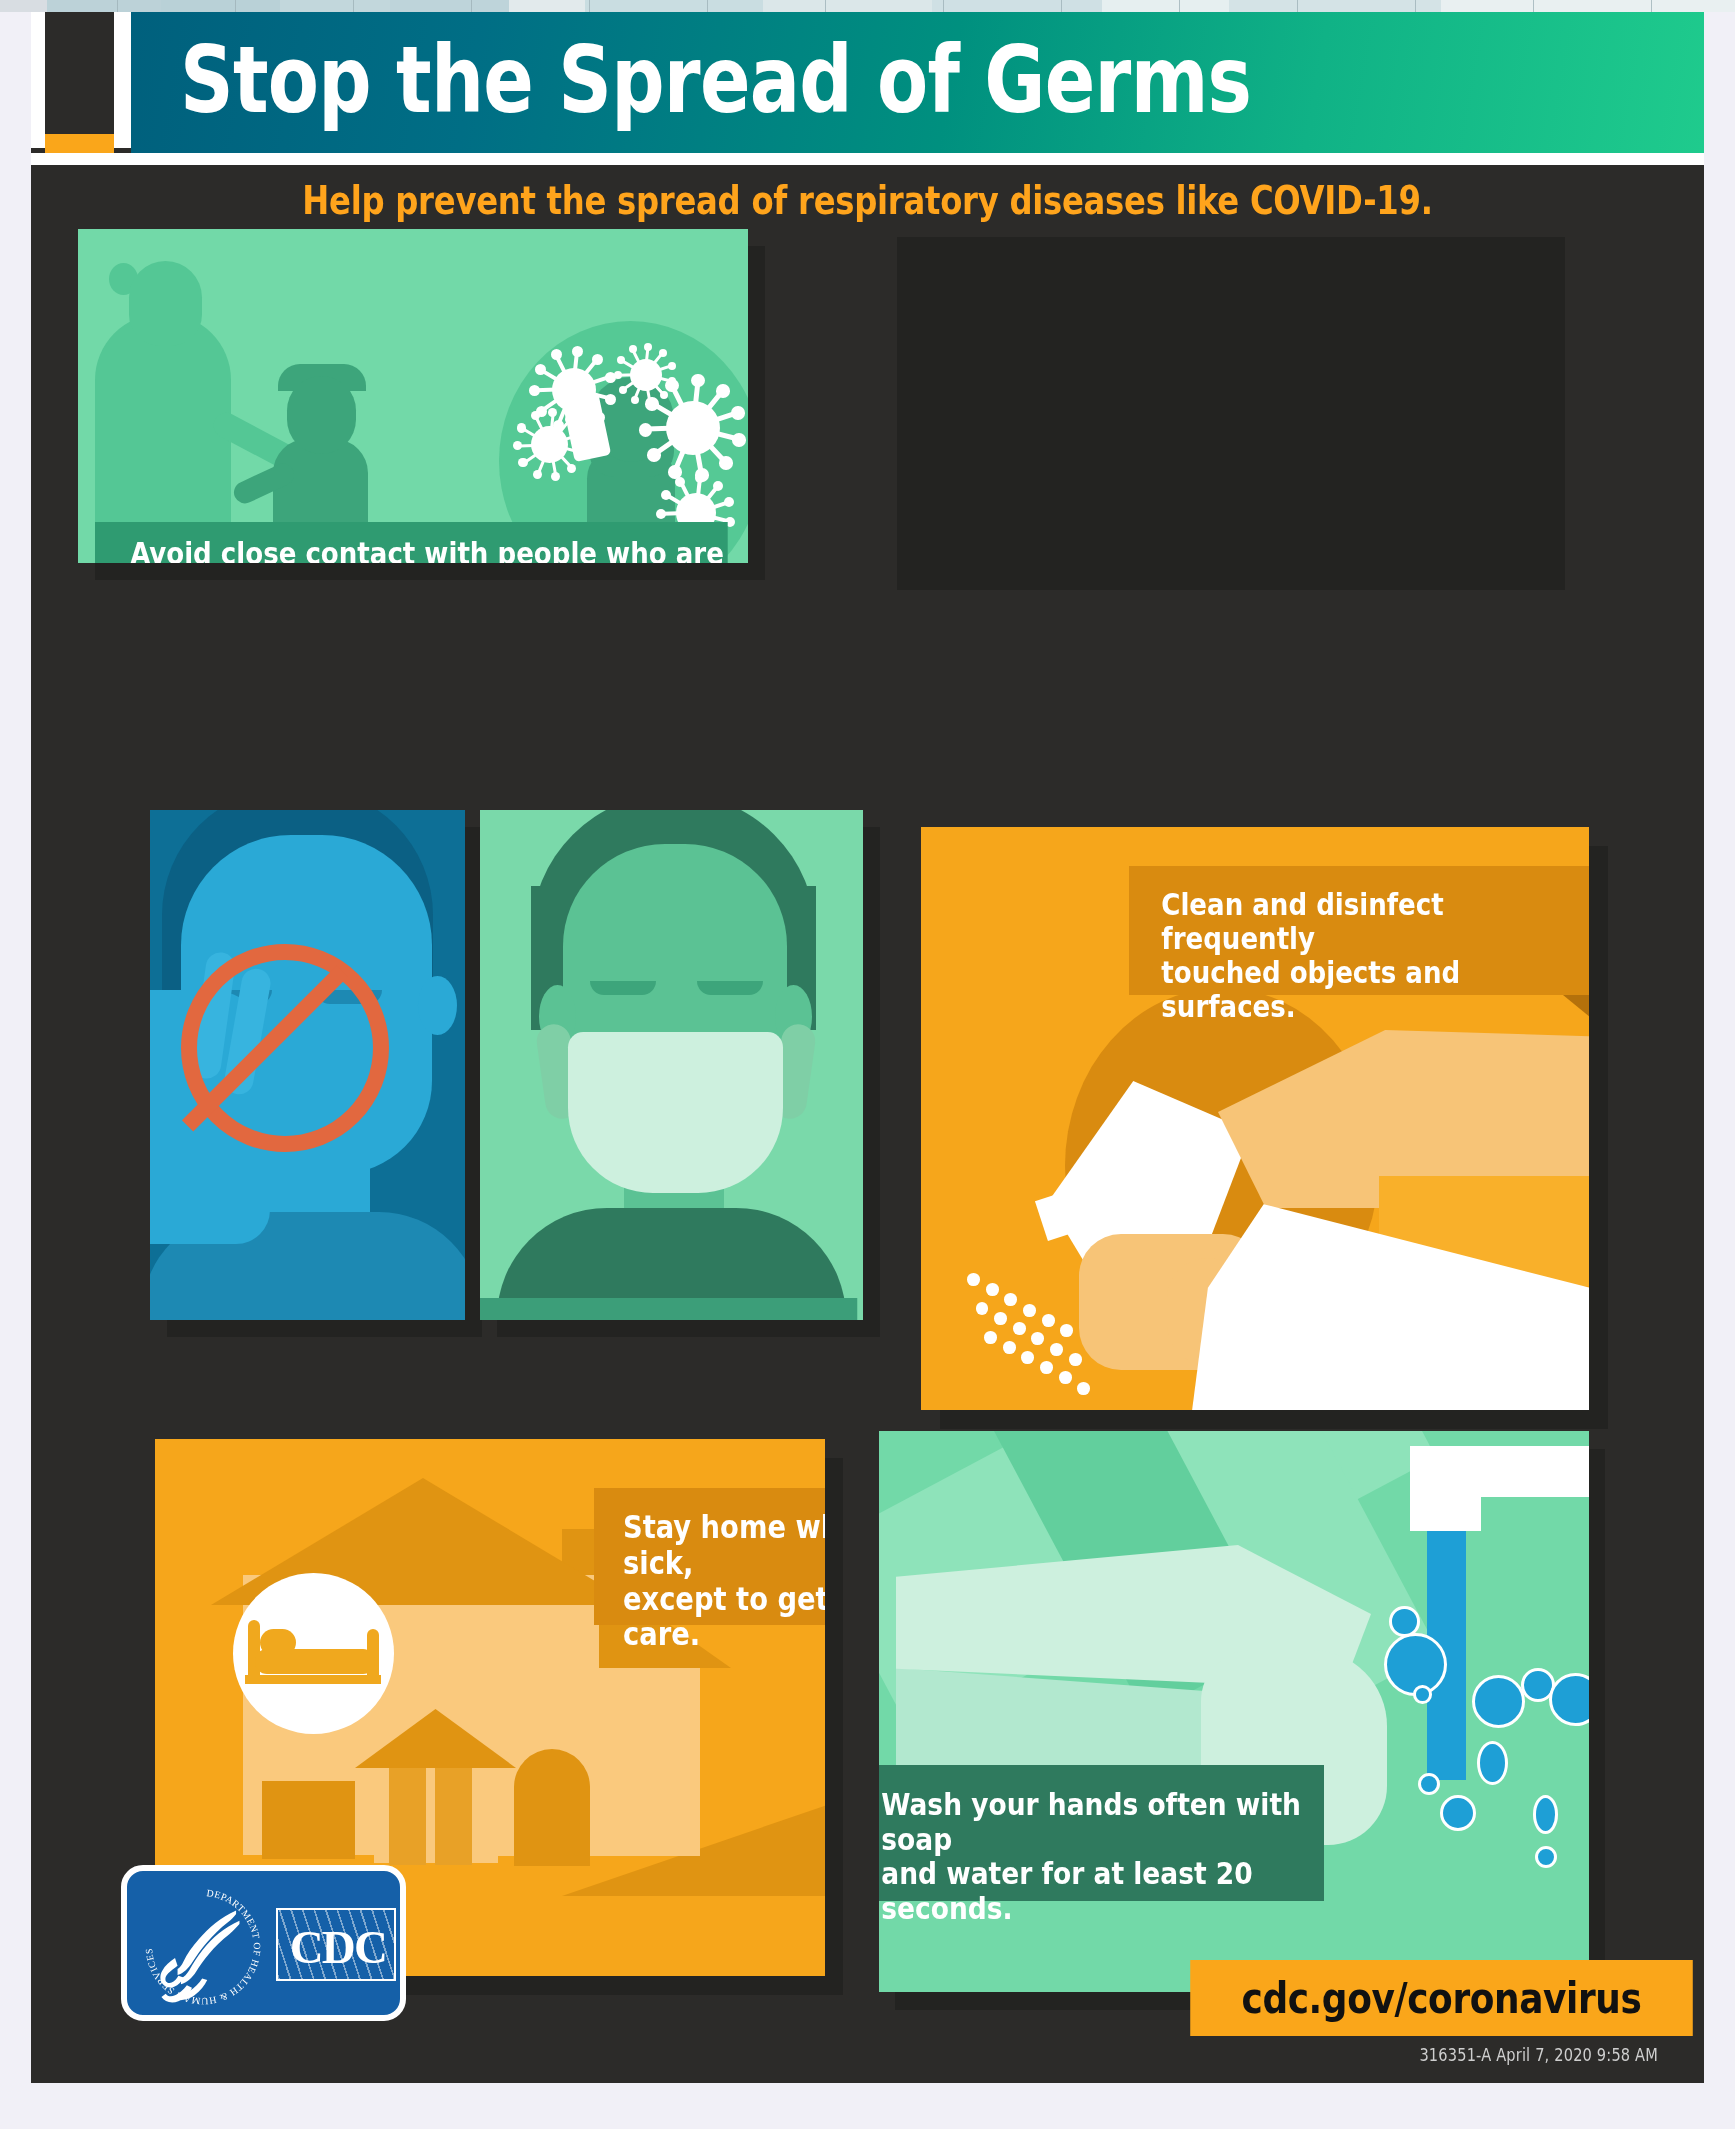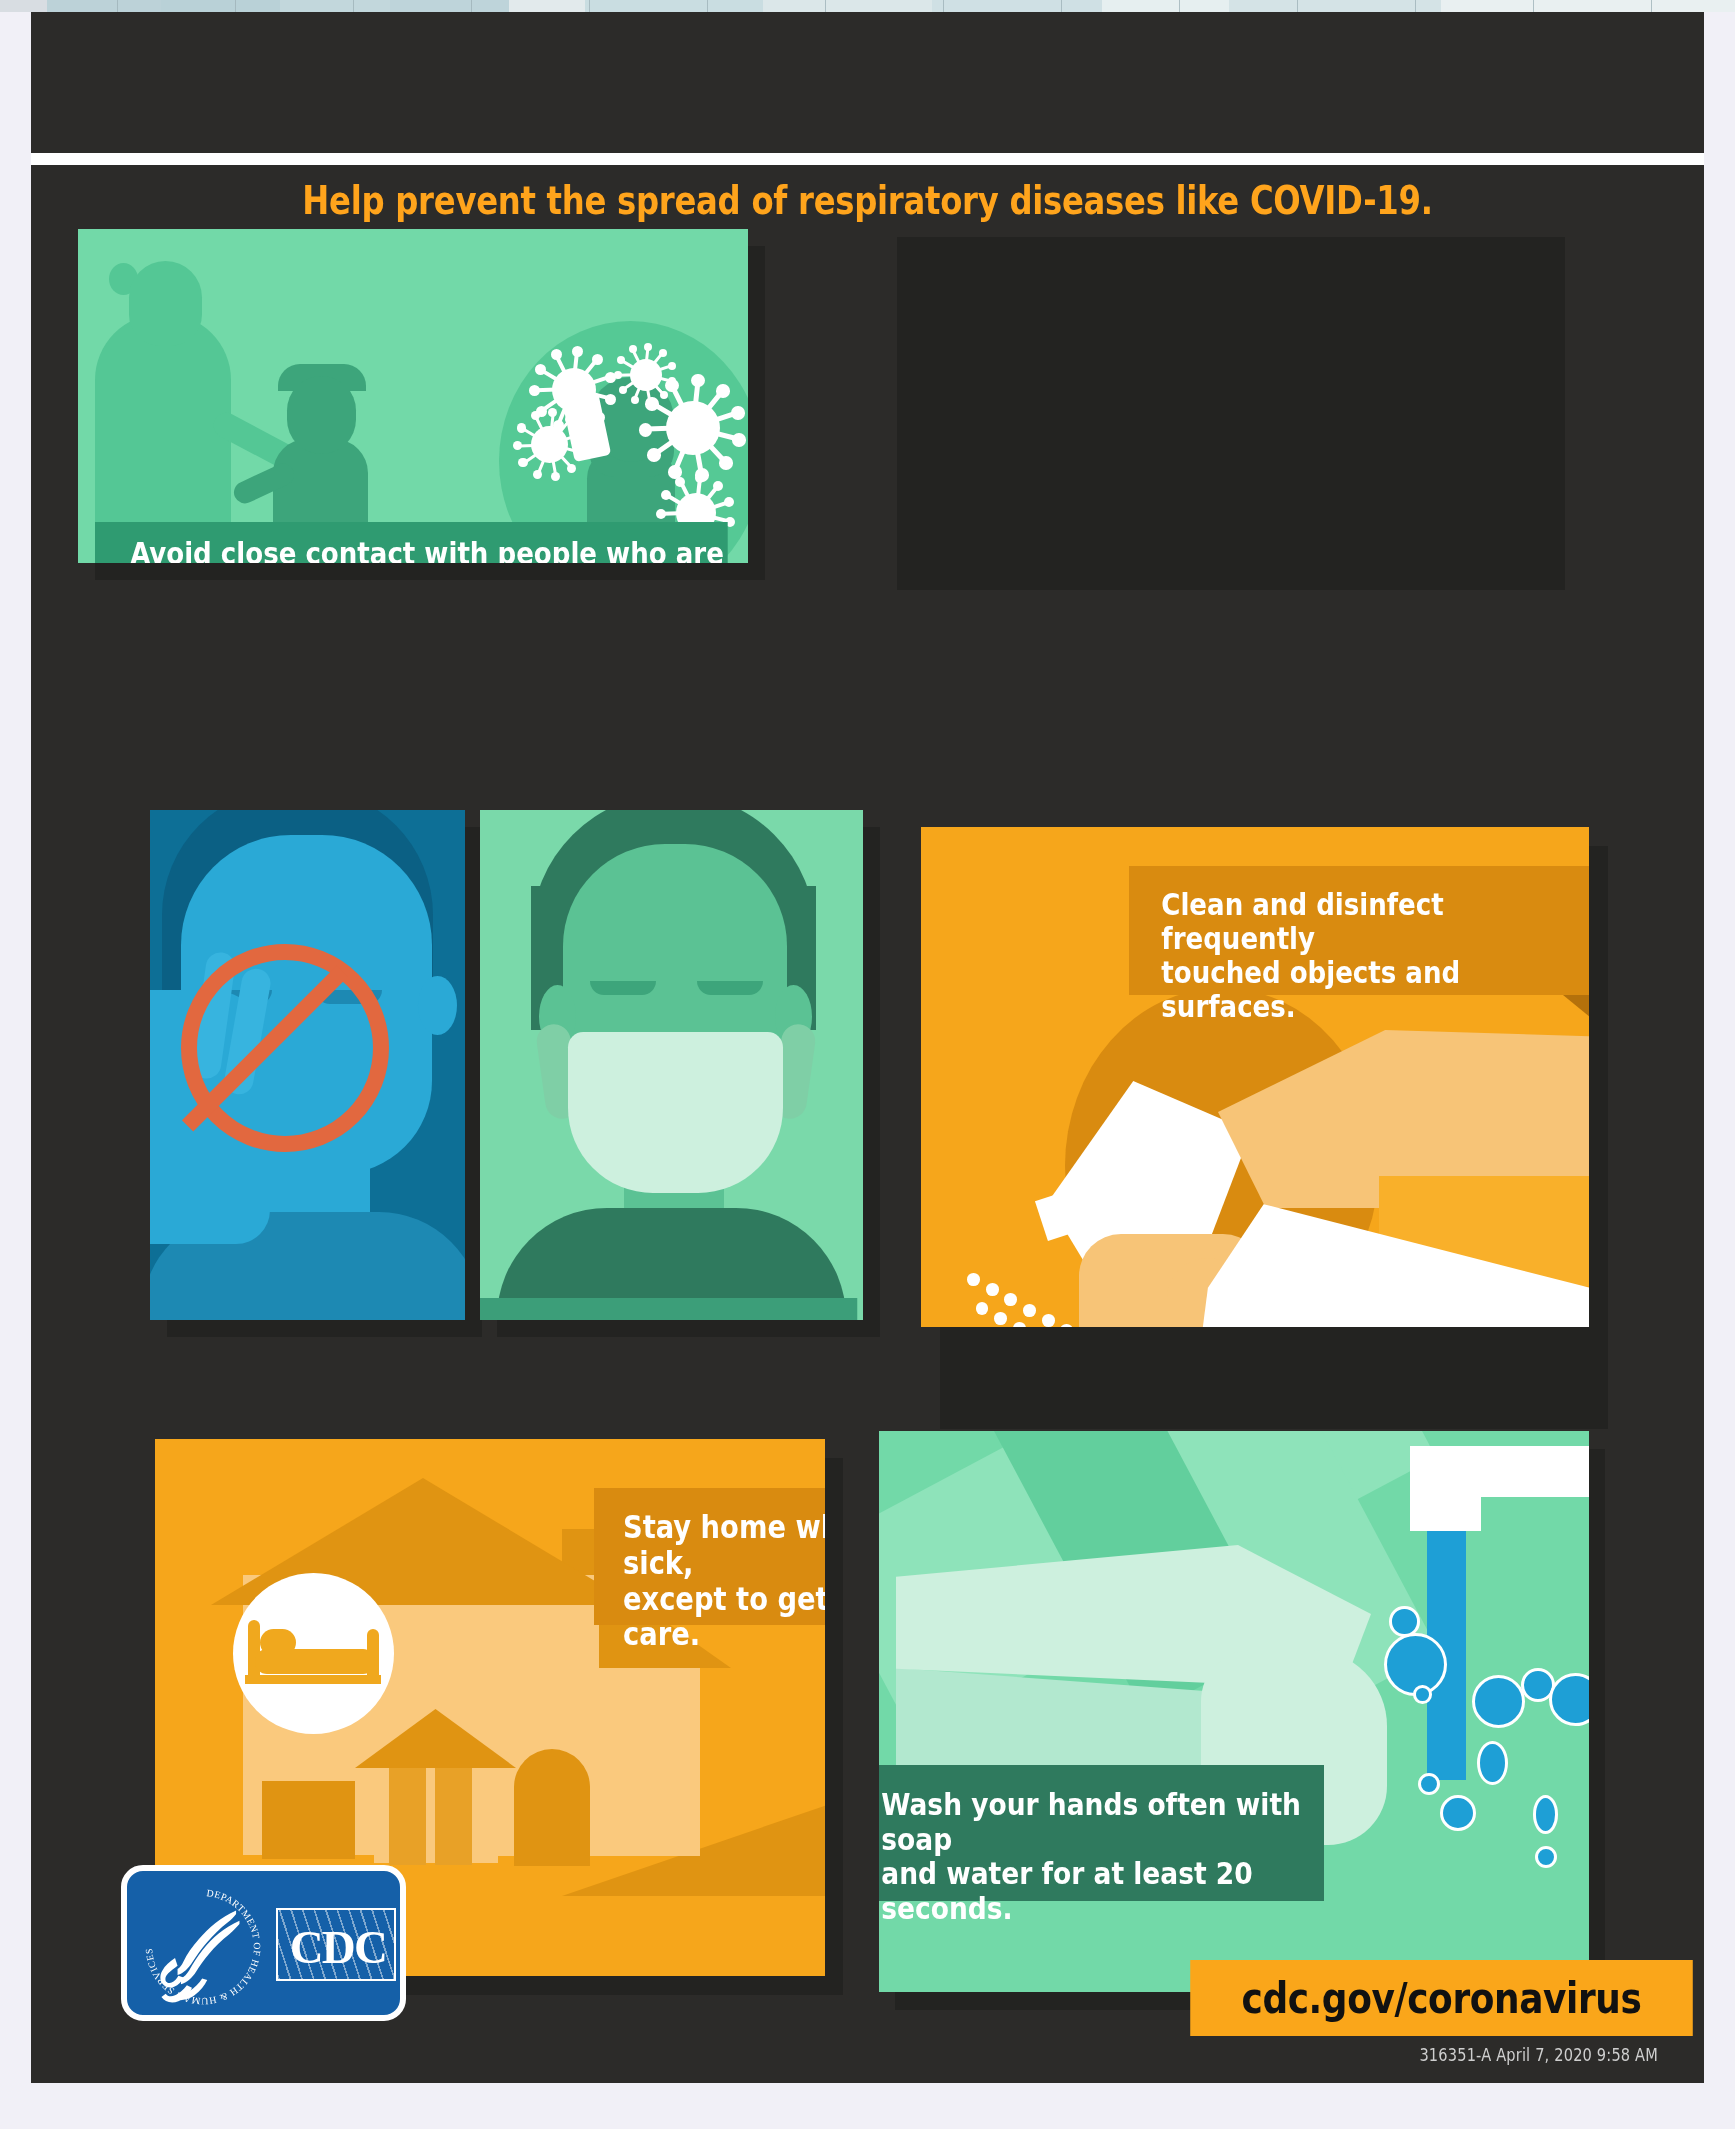--- a/index.html
+++ b/index.html
@@ -113,21 +113,21 @@
   #p4 .eyeR{position:absolute;left:217px;top:171px;width:66px;height:13.6px;border-radius:0 0 34px 34px;background:#3da57b;}
   #p4 .mask{position:absolute;left:88px;top:222px;width:215px;height:161px;background:#cdf0de;border-radius:15.3px 15.3px 85px 85px;}
   #p4 .maskStrapL{position:absolute;left:61px;top:214px;width:34px;height:95px;background:#7fcfa6;border-radius:17px;transform:rotate(-8deg);}
   #p4 .maskStrapR{position:absolute;left:297px;top:214px;width:34px;height:95px;background:#7fcfa6;border-radius:17px;transform:rotate(8deg);}
   #p4 .neck{position:absolute;left:144px;top:356px;width:100px;height:76px;background:#5bc294;}
   #p4 .shirt{position:absolute;left:17px;top:398px;width:349px;height:127px;background:#2f7a5e;border-radius:110px 110px 0 0;}
   #p4-lbl{left:-17px;top:488px;width:415px;height:188px;background:#3c9e79;
     font-size:33px;padding:22px 0 0 37px;}
 
   
-  #p5{left:890px;top:815px;width:668px;height:500px;background:#f6a61b;}
+  #p5{left:890px;top:815px;width:668px;height:583px;background:#f6a61b;}
   #p5 .circ{position:absolute;left:144px;top:161px;width:314px;height:356px;border-radius:50%;background:#d98b10;}
   #p5 .forearm{position:absolute;left:297px;top:203px;width:398px;height:178px;background:#f7c477;
     clip-path:polygon(0 46%,42% 0,100% 4%,100% 100%,12% 100%);}
   #p5 .sleeve{position:absolute;left:458px;top:349px;width:237px;height:110px;background:#f9b02a;}
   #p5 .bottle{position:absolute;left:127px;top:254px;width:203px;height:195px;background:#ffffff;
     clip-path:polygon(42% 0,100% 26%,78% 86%,22% 100%,0 62%);}
   #p5 .nozzle{position:absolute;left:119px;top:364px;width:59px;height:42px;background:#ffffff;transform:rotate(-18deg);}
   #p5 .fingers{position:absolute;left:158px;top:407px;width:186px;height:136px;background:#f7c477;border-radius:42px;}
   #p5 .finger2{position:absolute;left:246px;top:431px;width:81px;height:107px;background:#f7c477;border-radius:41px;}
   #p5 .cloth{position:absolute;left:271px;top:364px;width:398px;height:220px;background:#ffffff;
@@ -207,20 +207,26 @@
 </style>
 </head>
 <body>
 
 <div class="chrome-strip">
   <div class="chrome-ticks"></div>
 </div>
 
 <div class="poster">
 
+  <div class="hdr">
+    <div class="hdr-block"></div>
+    <div class="hdr-orange"></div>
+    <div class="hdr-bar"></div>
+    <div class="hdr-title">Stop the Spread of Germs</div>
+  </div>
   <div class="hdr-gap"></div>
 
   <div class="subtitle">Help prevent the spread of respiratory diseases like COVID-19.</div>
 
   <div class="shadow" style="left:64px;top:234px;width:670px;height:334px;"></div>
   <div class="panel" id="p1">
     <div class="virus-oval"></div>
 
     <div class="fig adult">
       <div class="adult-bun"></div>

